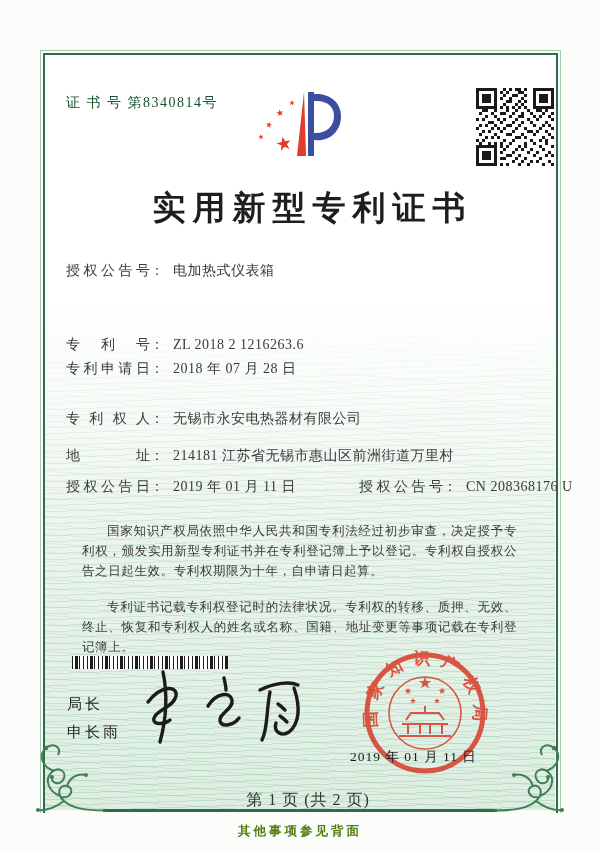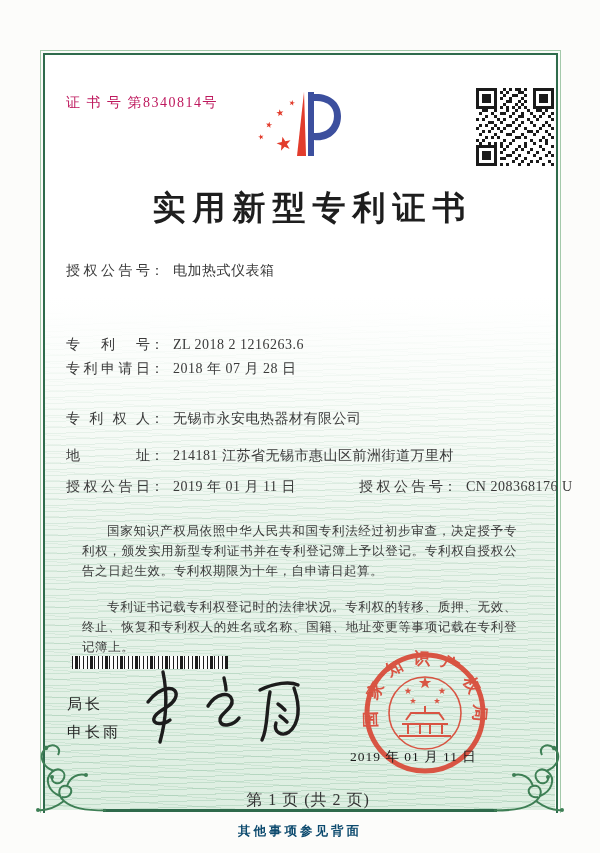--- a/index.html
+++ b/index.html
@@ -16,21 +16,21 @@
   .inner-bg{position:absolute;left:45px;top:55px;width:510px;height:755px;
     background:linear-gradient(180deg,#ffffff 0%,#ffffff 32%,#f7fbf7 48%,#eaf4ec 65%,#ddeee1 100%);}
   .inner-bg::after{content:"";position:absolute;inset:0;
     background:
       repeating-linear-gradient(178deg,rgba(105,170,130,.25) 0 1px,rgba(0,0,0,0) 1px 6px),
       repeating-linear-gradient(184deg,rgba(105,170,130,.16) 0 1px,rgba(0,0,0,0) 1px 9px);
     -webkit-mask-image:linear-gradient(180deg,rgba(0,0,0,0) 0%,rgba(0,0,0,0) 34%,rgba(0,0,0,.65) 58%,#000 100%);
     mask-image:linear-gradient(180deg,rgba(0,0,0,0) 0%,rgba(0,0,0,0) 34%,rgba(0,0,0,.65) 58%,#000 100%);}
 
   .abs{position:absolute;}
-  .cert-no{left:66px;top:94px;font-size:14px;letter-spacing:1.5px;color:#be185d;}
+  .cert-no{left:66px;top:94px;font-size:14px;letter-spacing:1.5px;color:#14532d;}
   .title{left:0;top:186px;width:600px;text-align:center;font-size:33px;font-weight:700;
     letter-spacing:7px;padding-left:25px;box-sizing:border-box;color:#1e1e1e;}
 
   .field{left:66px;font-size:14px;color:#3a3a3a;white-space:nowrap;}
   .f-label{display:inline-block;width:84px;text-align:justify;text-align-last:justify;}
   .f-colon{display:inline-block;}
   .f-value{margin-left:9px;letter-spacing:.5px;}
   .grant2{position:absolute;left:293px;top:0;}
 
   .paras{left:66px;top:505px;width:467px;font-size:12.5px;line-height:20px;color:#3b3b3b;
@@ -41,21 +41,21 @@
     background:repeating-linear-gradient(90deg,#1c1c1c 0 1.5px,#fdfdfd 1.5px 3.5px,#1c1c1c 3.5px 6px,#fdfdfd 6px 7px,#1c1c1c 7px 8px,#fdfdfd 8px 11px,#1c1c1c 11px 12.5px,#fdfdfd 12.5px 15px);}
 
   .signer{left:67px;top:690px;font-family:"Liberation Sans","DejaVu Sans",sans-serif;
     font-size:15px;color:#222;letter-spacing:3px;line-height:28px;}
 
   .seal-date{left:350px;top:748px;width:150px;font-size:13.5px;color:#1b1b1b;letter-spacing:1px;}
 
   .page-footer{left:0;top:790px;width:600px;text-align:center;font-size:16px;color:#333;letter-spacing:1px;margin-left:8px;}
   .bottom-line{left:103px;top:809px;width:394px;height:3px;background:#2e6a4b;}
   .back-note{left:0;top:823px;width:600px;text-align:center;font-size:12.5px;font-weight:600;
-    color:#0c4a6e;letter-spacing:3px;}
+    color:#4d7c0f;letter-spacing:3px;}
 </style>
 </head>
 <body>
 
 <div class="page">
 
   <div class="inner-bg"></div>
   <div class="frame-outer">
     <div class="frame-inner"></div>
   </div>

